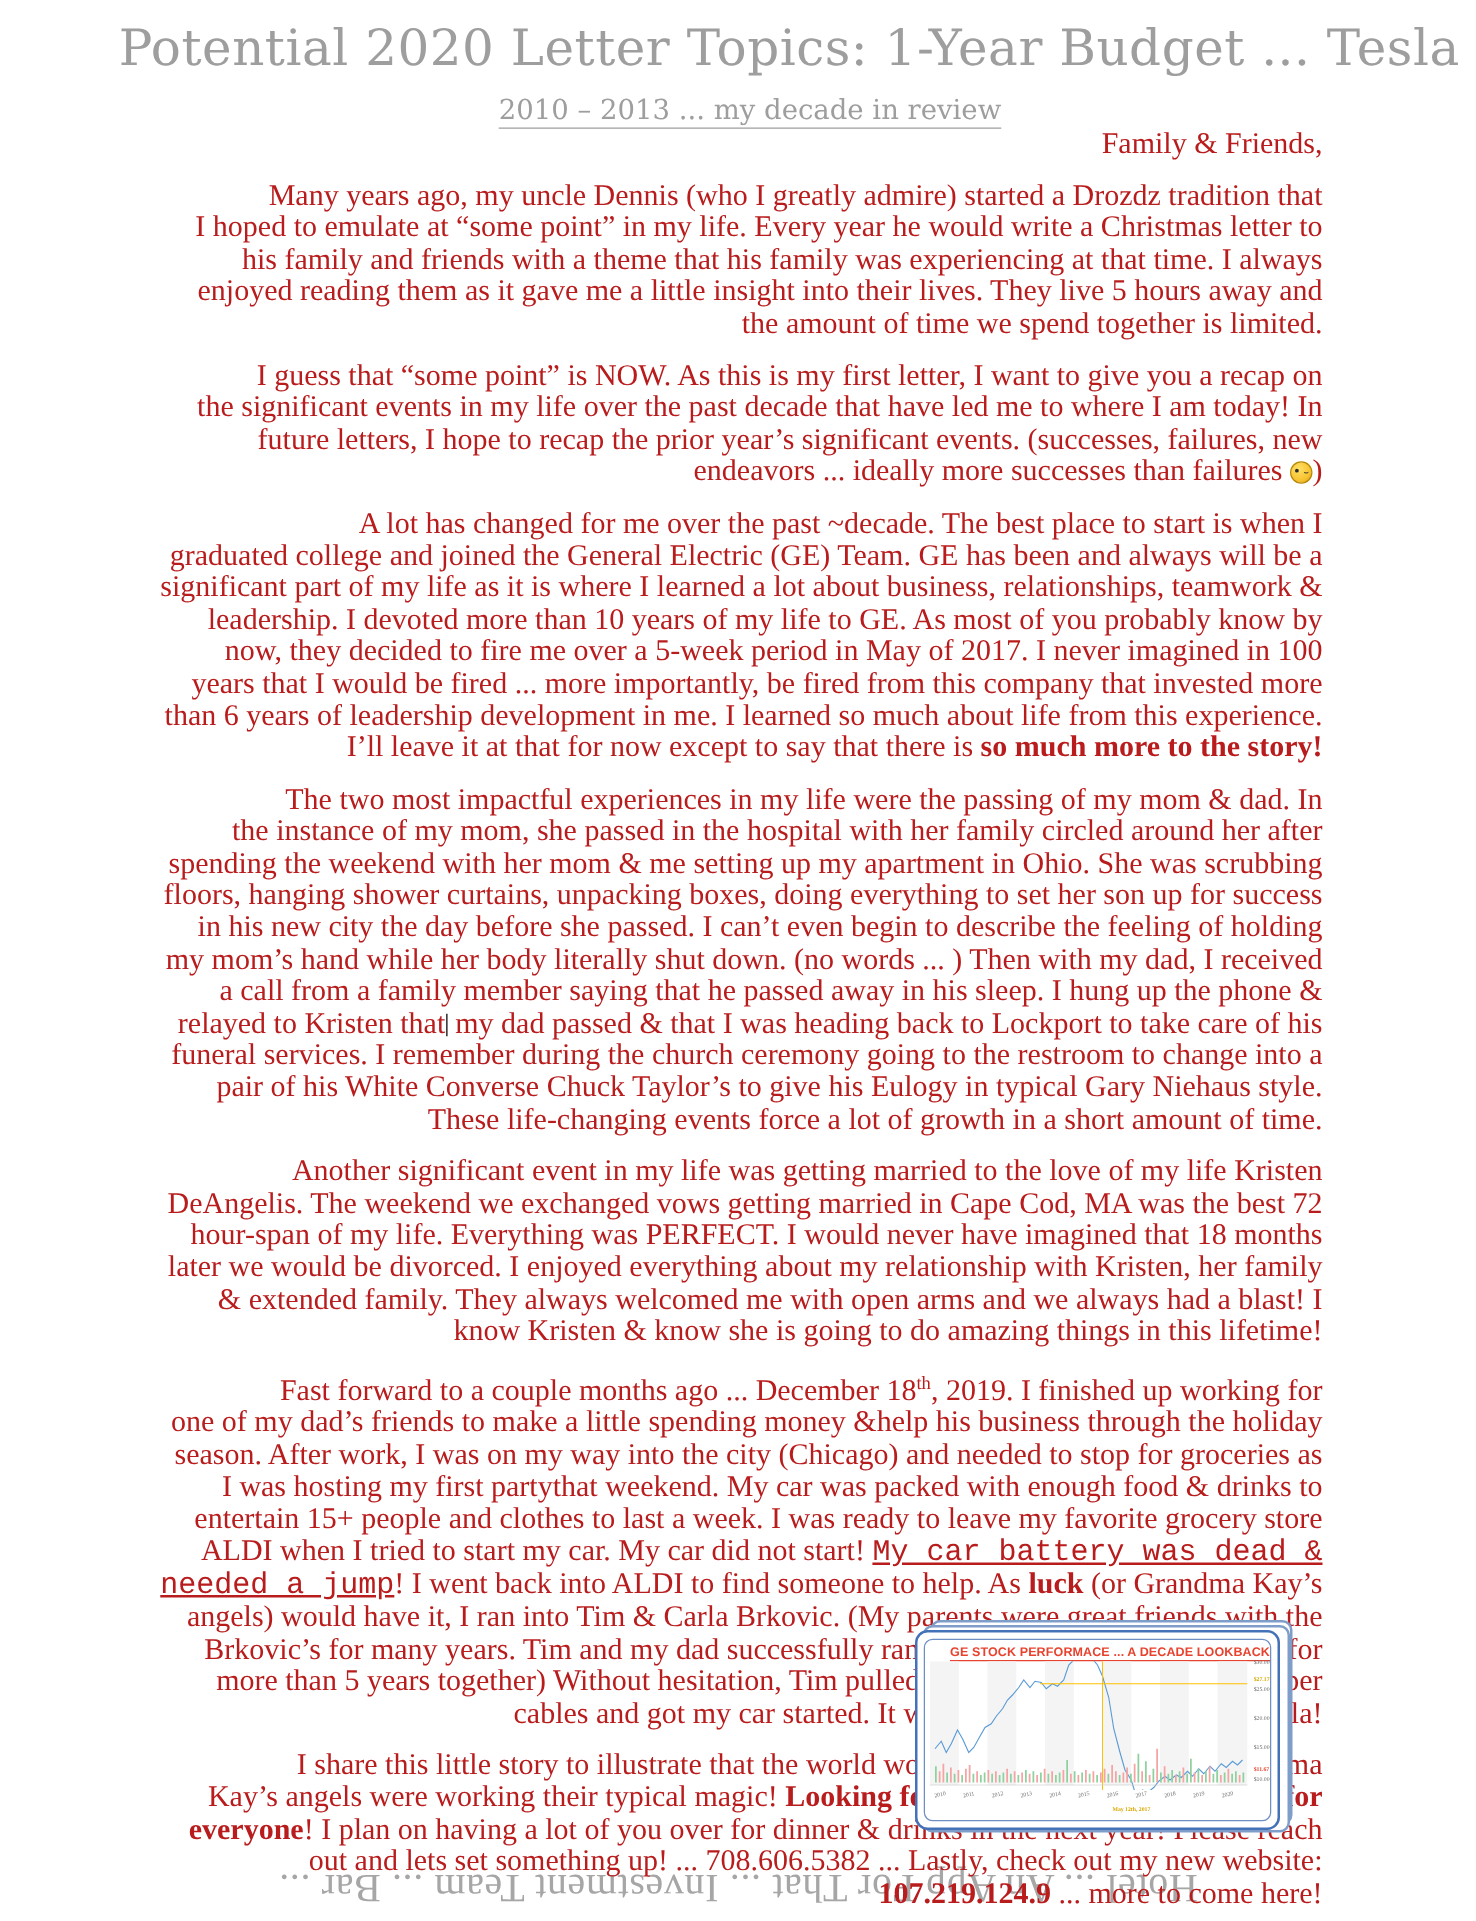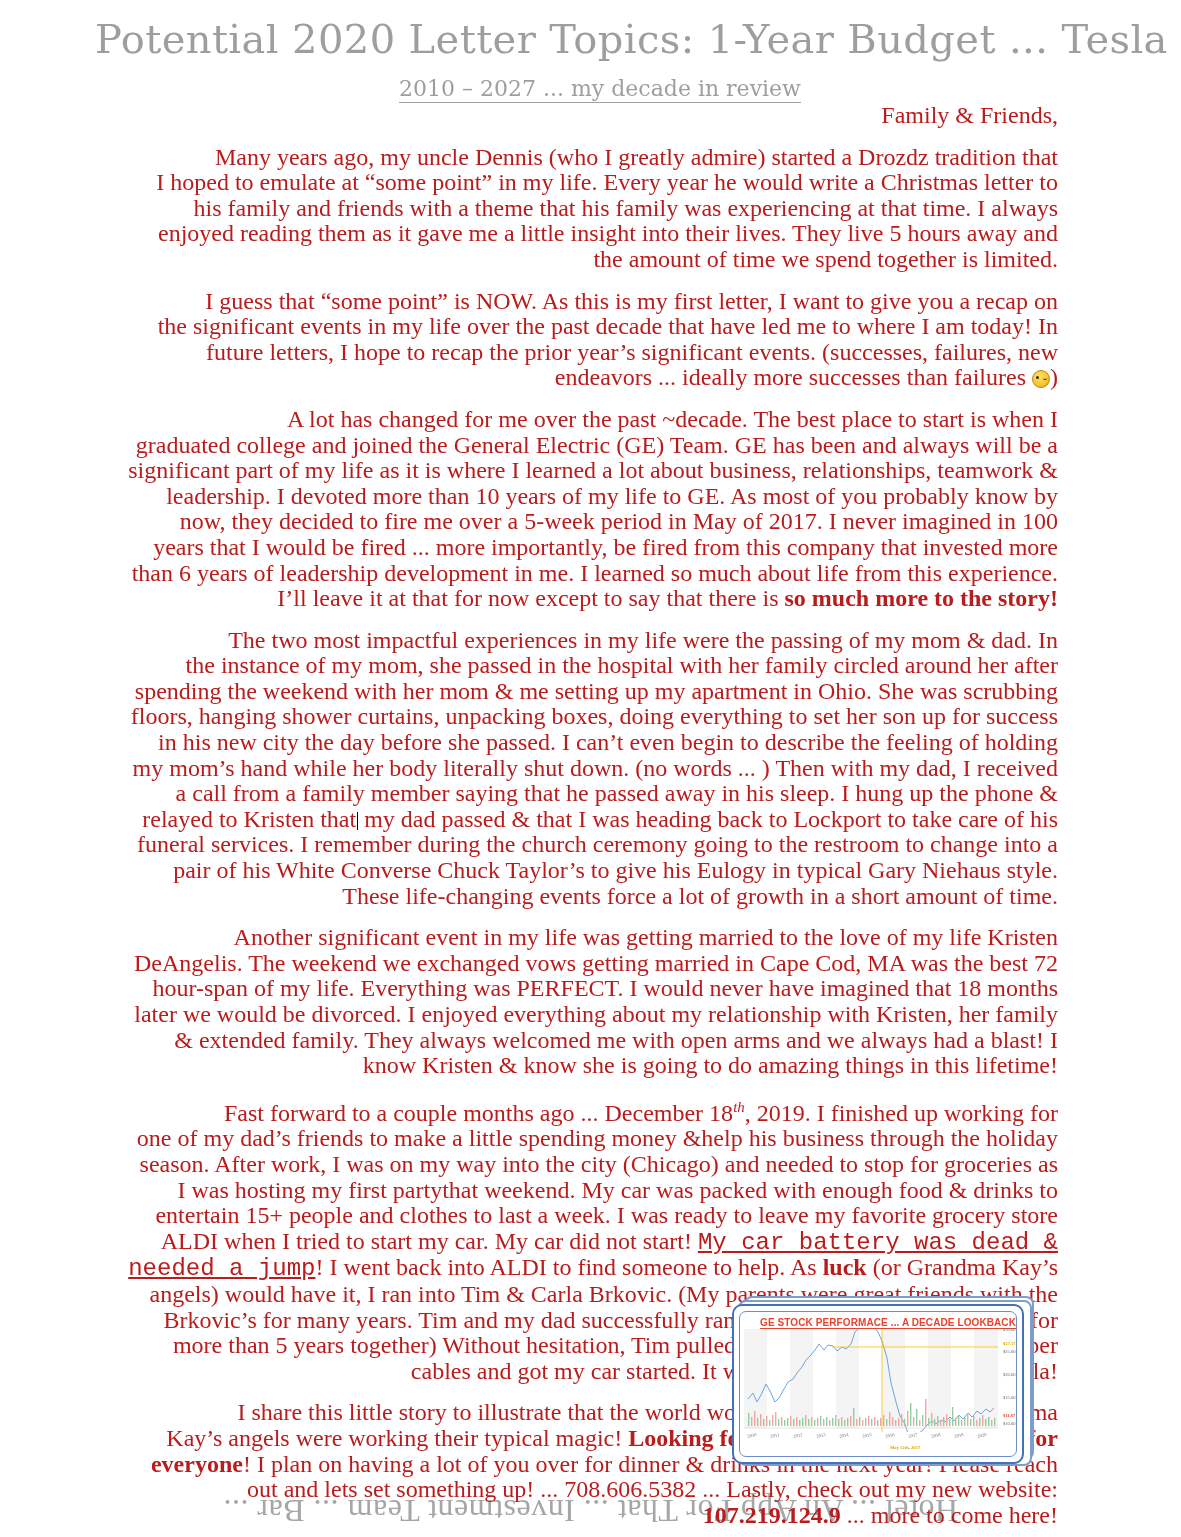--- a/index.html
+++ b/index.html
@@ -76,21 +76,21 @@
     color: #b91c1c;
   }
   #letter-body p {
     margin: 0 0 16px 0;
   }
   p.indent { text-indent: 76px; }
   p.tight { margin-bottom: 14px; }
   .u  { text-decoration: underline; font-family: Liberation Mono, monospace; }
   .b  { font-weight: bold; }
   .bu { font-weight: bold; }
-  sup { font-size: 0.62em; vertical-align: super; font-style: italic; }
+  sup { font-size: 0.62em; vertical-align: super; }
   .caret {
     display: inline-block;
     width: 1px;
     height: 18px;
     background: #000;
     vertical-align: -3px;
     margin-left: 1px;
   }
   .emoji {
     display: inline-block;
@@ -193,21 +193,21 @@
     white-space: nowrap;
   }
 </style>
 </head>
 <body>
 
 <div class="margin-text" id="bottom-margin-text">Hotel ... An App For That ... Investment Team ... Bar ...</div>
 
 <div id="doc-title">Potential 2020 Letter Topics: 1-Year Budget ... Tesla ...</div>
 <div id="doc-subtitle">
-  <span>2010 – 2027 ... my decade in review</span>
+  <span>2010 – 2013 ... my decade in review</span>
 </div>
 
 <div id="letter-body">
 
   <p class="tight">Family &amp; Friends,</p>
 
   <p class="indent">Many years ago, my uncle Dennis (who I greatly admire) started a Drozdz tradition that I hoped to emulate at “some point” in my life.  Every year he would write a Christmas letter to his family and friends with a theme that his family was experiencing at that time.  I always enjoyed reading them as it gave me a little insight into their lives.  They live 5 hours away and the amount of time we spend together is limited.</p>
 
   <p class="indent"><span>I guess that “some point” is NOW.  As this is my first letter, I want to give you a recap on the significant events in my life over the past decade that have led me to where I am today!  In future letters, I hope to recap the prior year’s significant events.  (successes, failures, new endeavors ... ideally more successes than failures </span><span class="emoji"></span><span>)</span></p>
 

